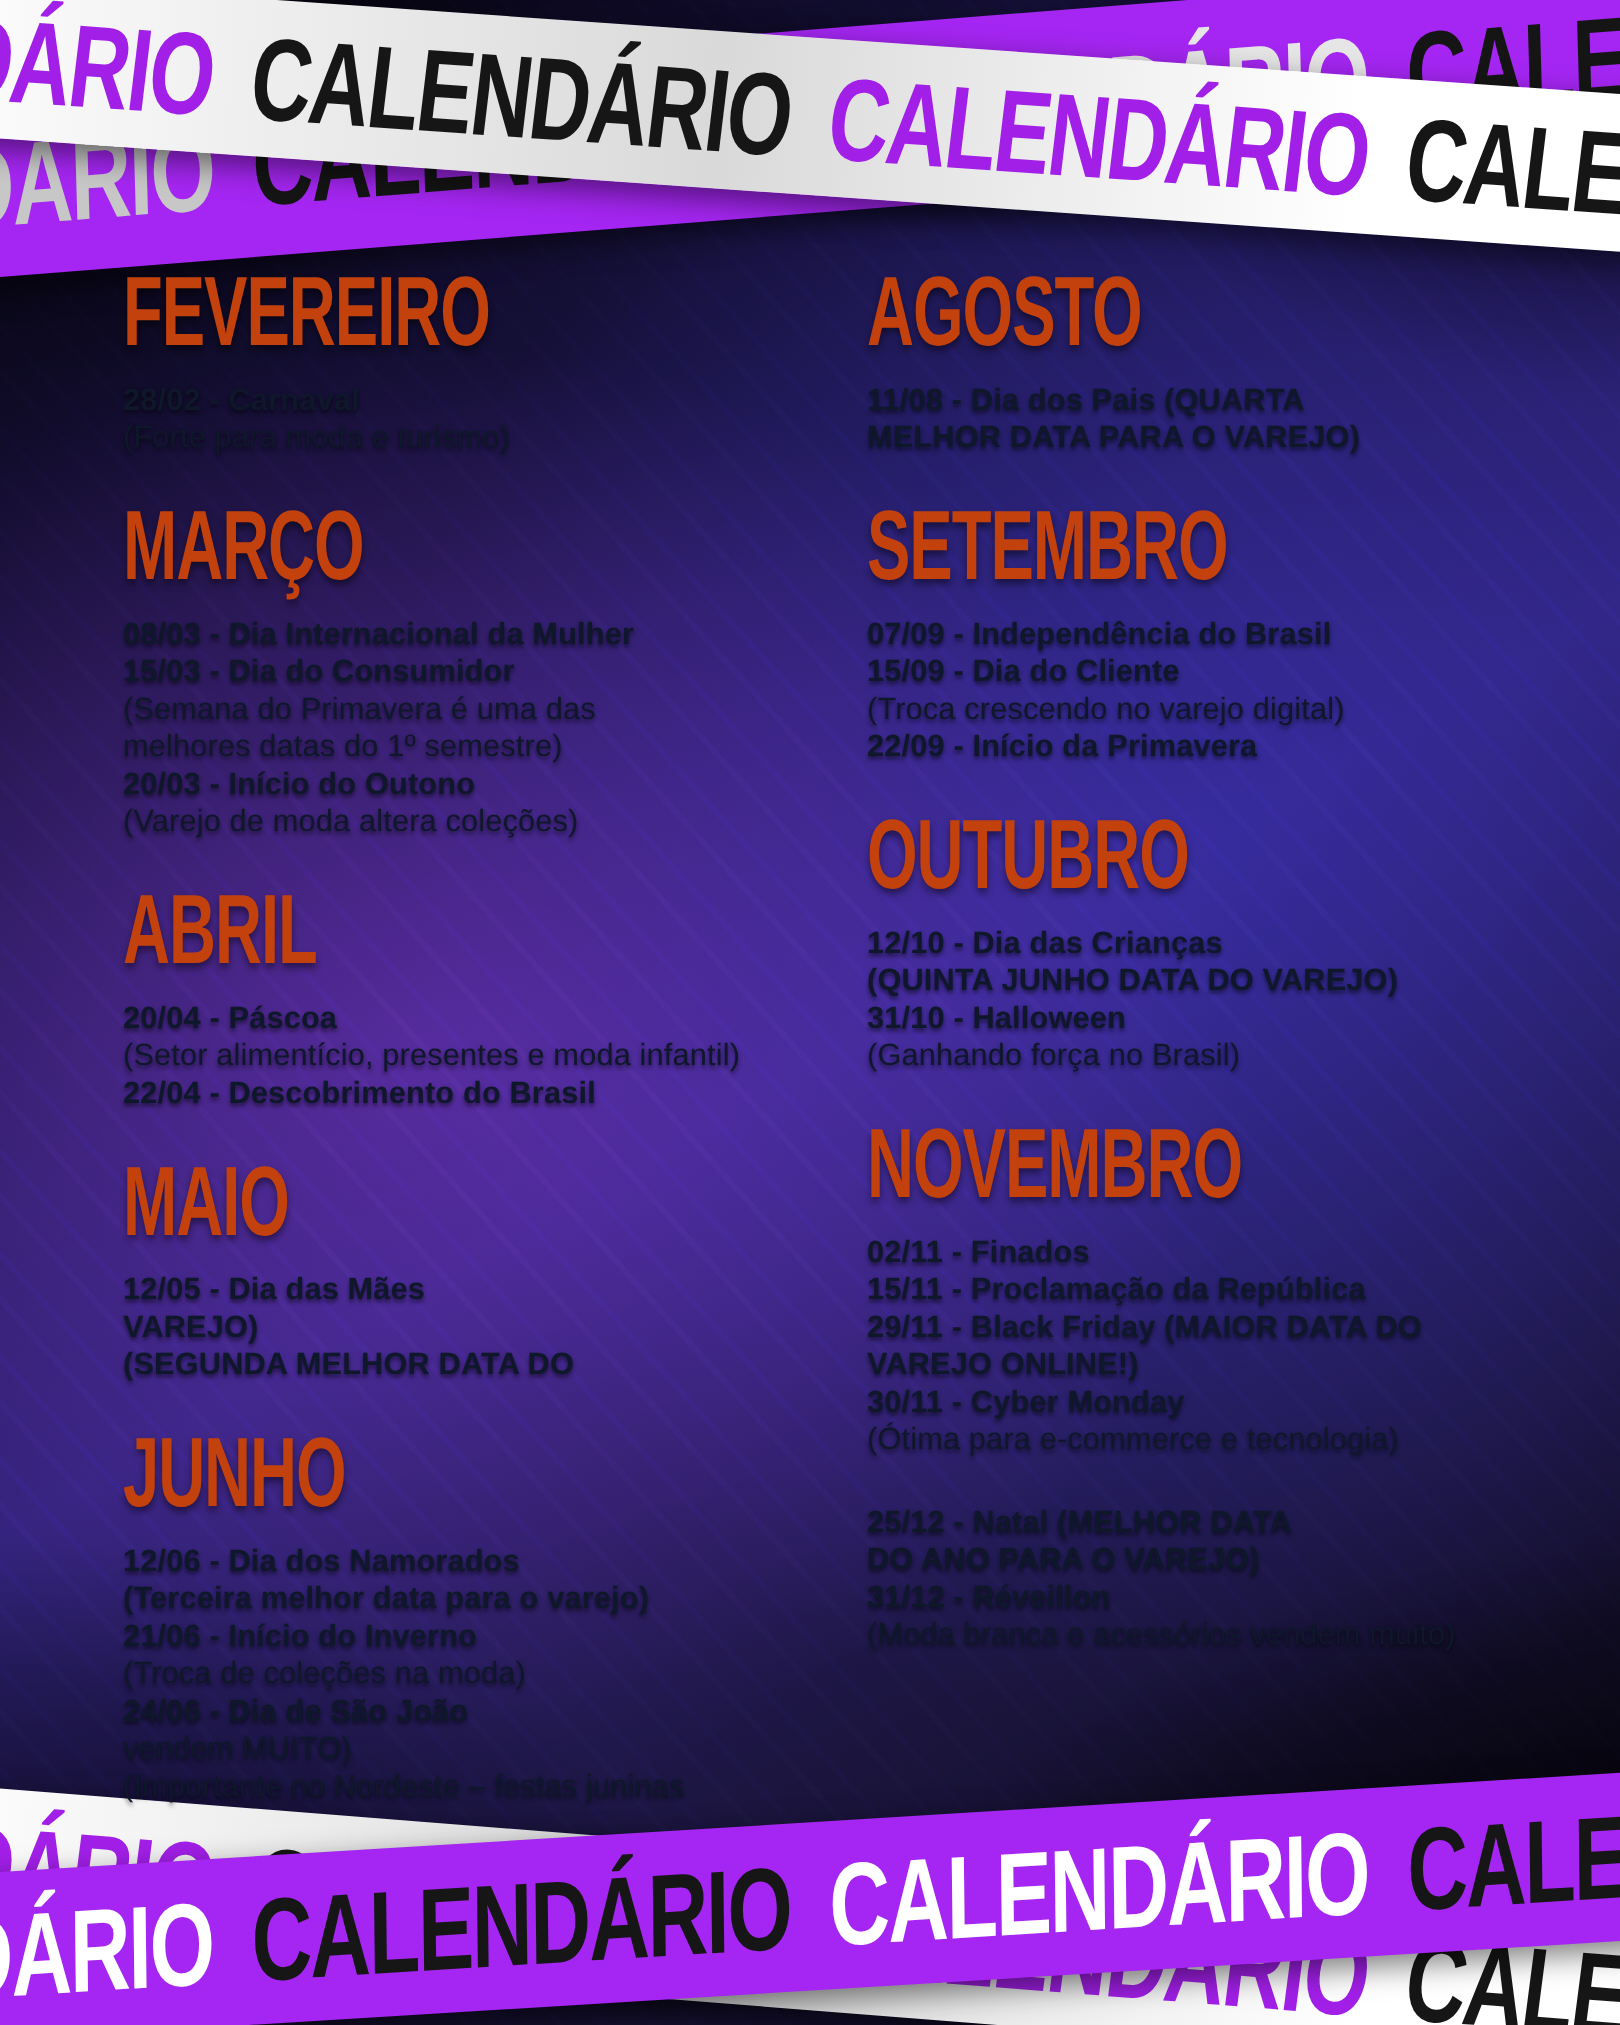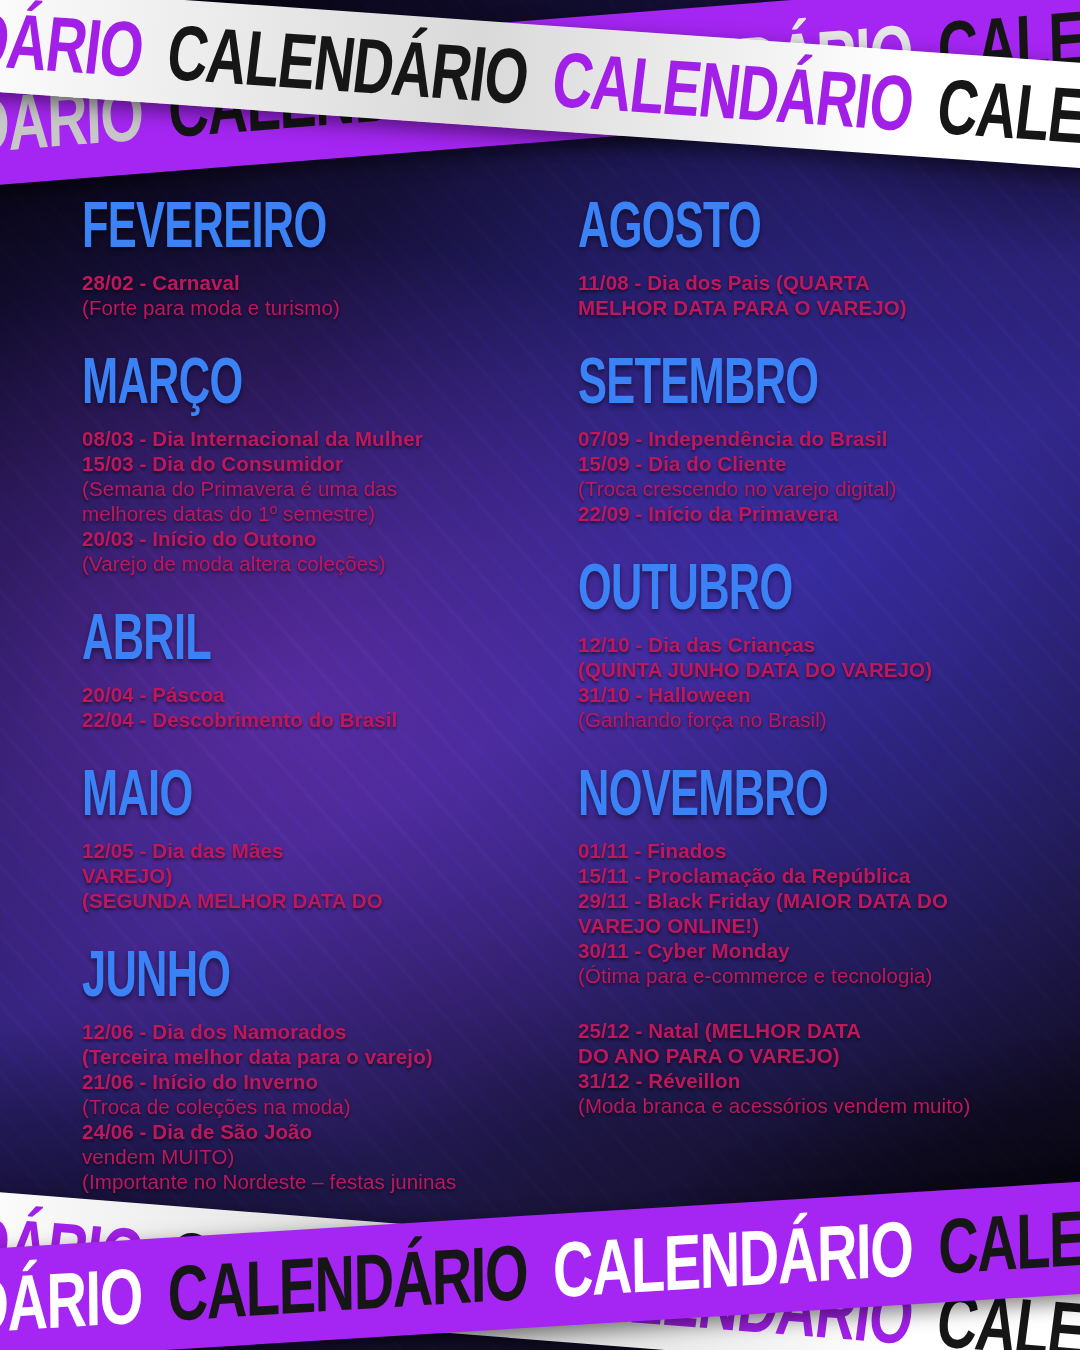--- a/index.html
+++ b/index.html
@@ -45,28 +45,28 @@
   #tape-top-white    {top:25px;   height:105px; transform:rotate(4deg);    z-index:2;}
   #tape-bottom-white {top:1235px; height:105px; transform:rotate(4.5deg);  z-index:1;}
   #tape-bottom-purple{top:1215px; height:112px; transform:rotate(-3.5deg); z-index:2;}
 
   
   .col{position:absolute;top:178px;z-index:3;}
   #col-left {left:82px; width:462px;}
   #col-right{left:578px;width:486px;}
   .month + .month{margin-top:30px;}
   .month-title{
-    margin:16px 0 14px 0;line-height:1;height:62px;
+    margin:0 0 14px 0;line-height:1;height:62px;
     font-size:62px;font-weight:700;letter-spacing:-1px;
-    color:#3b82f6;
+    color:#c2410c;
     text-shadow:0 3px 6px rgba(0,0,0,0.45);
   }
   .month-title .cond{display:inline-block;transform:scaleX(0.70) scaleY(1.06);transform-origin:left center;}
   .line{
-    color:#be185d;font-size:20.5px;line-height:25px;letter-spacing:0.1px;
+    color:#0f172a;font-size:20.5px;line-height:25px;letter-spacing:0.1px;
     text-shadow:0 2px 3px rgba(0,0,0,0.55);
   }
   .line.bold{font-weight:700;}
 </style>
 </head>
 <body>
 
 <div class="streaks"></div>
 
 <div class="tape tape-purple" id="tape-top-purple">
@@ -97,20 +97,21 @@
       <div class="line bold">08/03 - Dia Internacional da Mulher</div>
       <div class="line bold">15/03 - Dia do Consumidor</div>
       <div class="line">(Semana do Primavera é uma das</div>
       <div class="line">melhores datas do 1º semestre)</div>
       <div class="line bold">20/03 - Início do Outono</div>
       <div class="line">(Varejo de moda altera coleções)</div>
     </section>
     <section class="month">
       <h2 class="month-title"><span class="cond">ABRIL</span></h2>
       <div class="line bold">20/04 - Páscoa</div>
+      <div class="line">(Setor alimentício, presentes e moda infantil)</div>
       <div class="line bold">22/04 - Descobrimento do Brasil</div>
     </section>
     <section class="month">
       <h2 class="month-title"><span class="cond">MAIO</span></h2>
       <div class="line bold">12/05 - Dia das Mães</div>
       <div class="line bold">VAREJO)</div>
       <div class="line bold">(SEGUNDA MELHOR DATA DO</div>
     </section>
     <section class="month">
       <h2 class="month-title"><span class="cond">JUNHO</span></h2>
@@ -138,21 +139,21 @@
     </section>
     <section class="month">
       <h2 class="month-title"><span class="cond">OUTUBRO</span></h2>
       <div class="line bold">12/10 - Dia das Crianças</div>
       <div class="line bold">(QUINTA JUNHO DATA DO VAREJO)</div>
       <div class="line bold">31/10 - Halloween</div>
       <div class="line">(Ganhando força no Brasil)</div>
     </section>
     <section class="month">
       <h2 class="month-title"><span class="cond">NOVEMBRO</span></h2>
-      <div class="line bold">01/11 - Finados</div>
+      <div class="line bold">02/11 - Finados</div>
       <div class="line bold">15/11 - Proclamação da República</div>
       <div class="line bold">29/11 - Black Friday (MAIOR DATA DO</div>
       <div class="line bold">VAREJO ONLINE!)</div>
       <div class="line bold">30/11 - Cyber Monday</div>
       <div class="line">(Ótima para e-commerce e tecnologia)</div>
     </section>
     <section class="month">
       <div class="line bold">25/12 - Natal (MELHOR DATA</div>
       <div class="line bold">DO ANO PARA O VAREJO)</div>
       <div class="line bold">31/12 - Réveillon</div>

